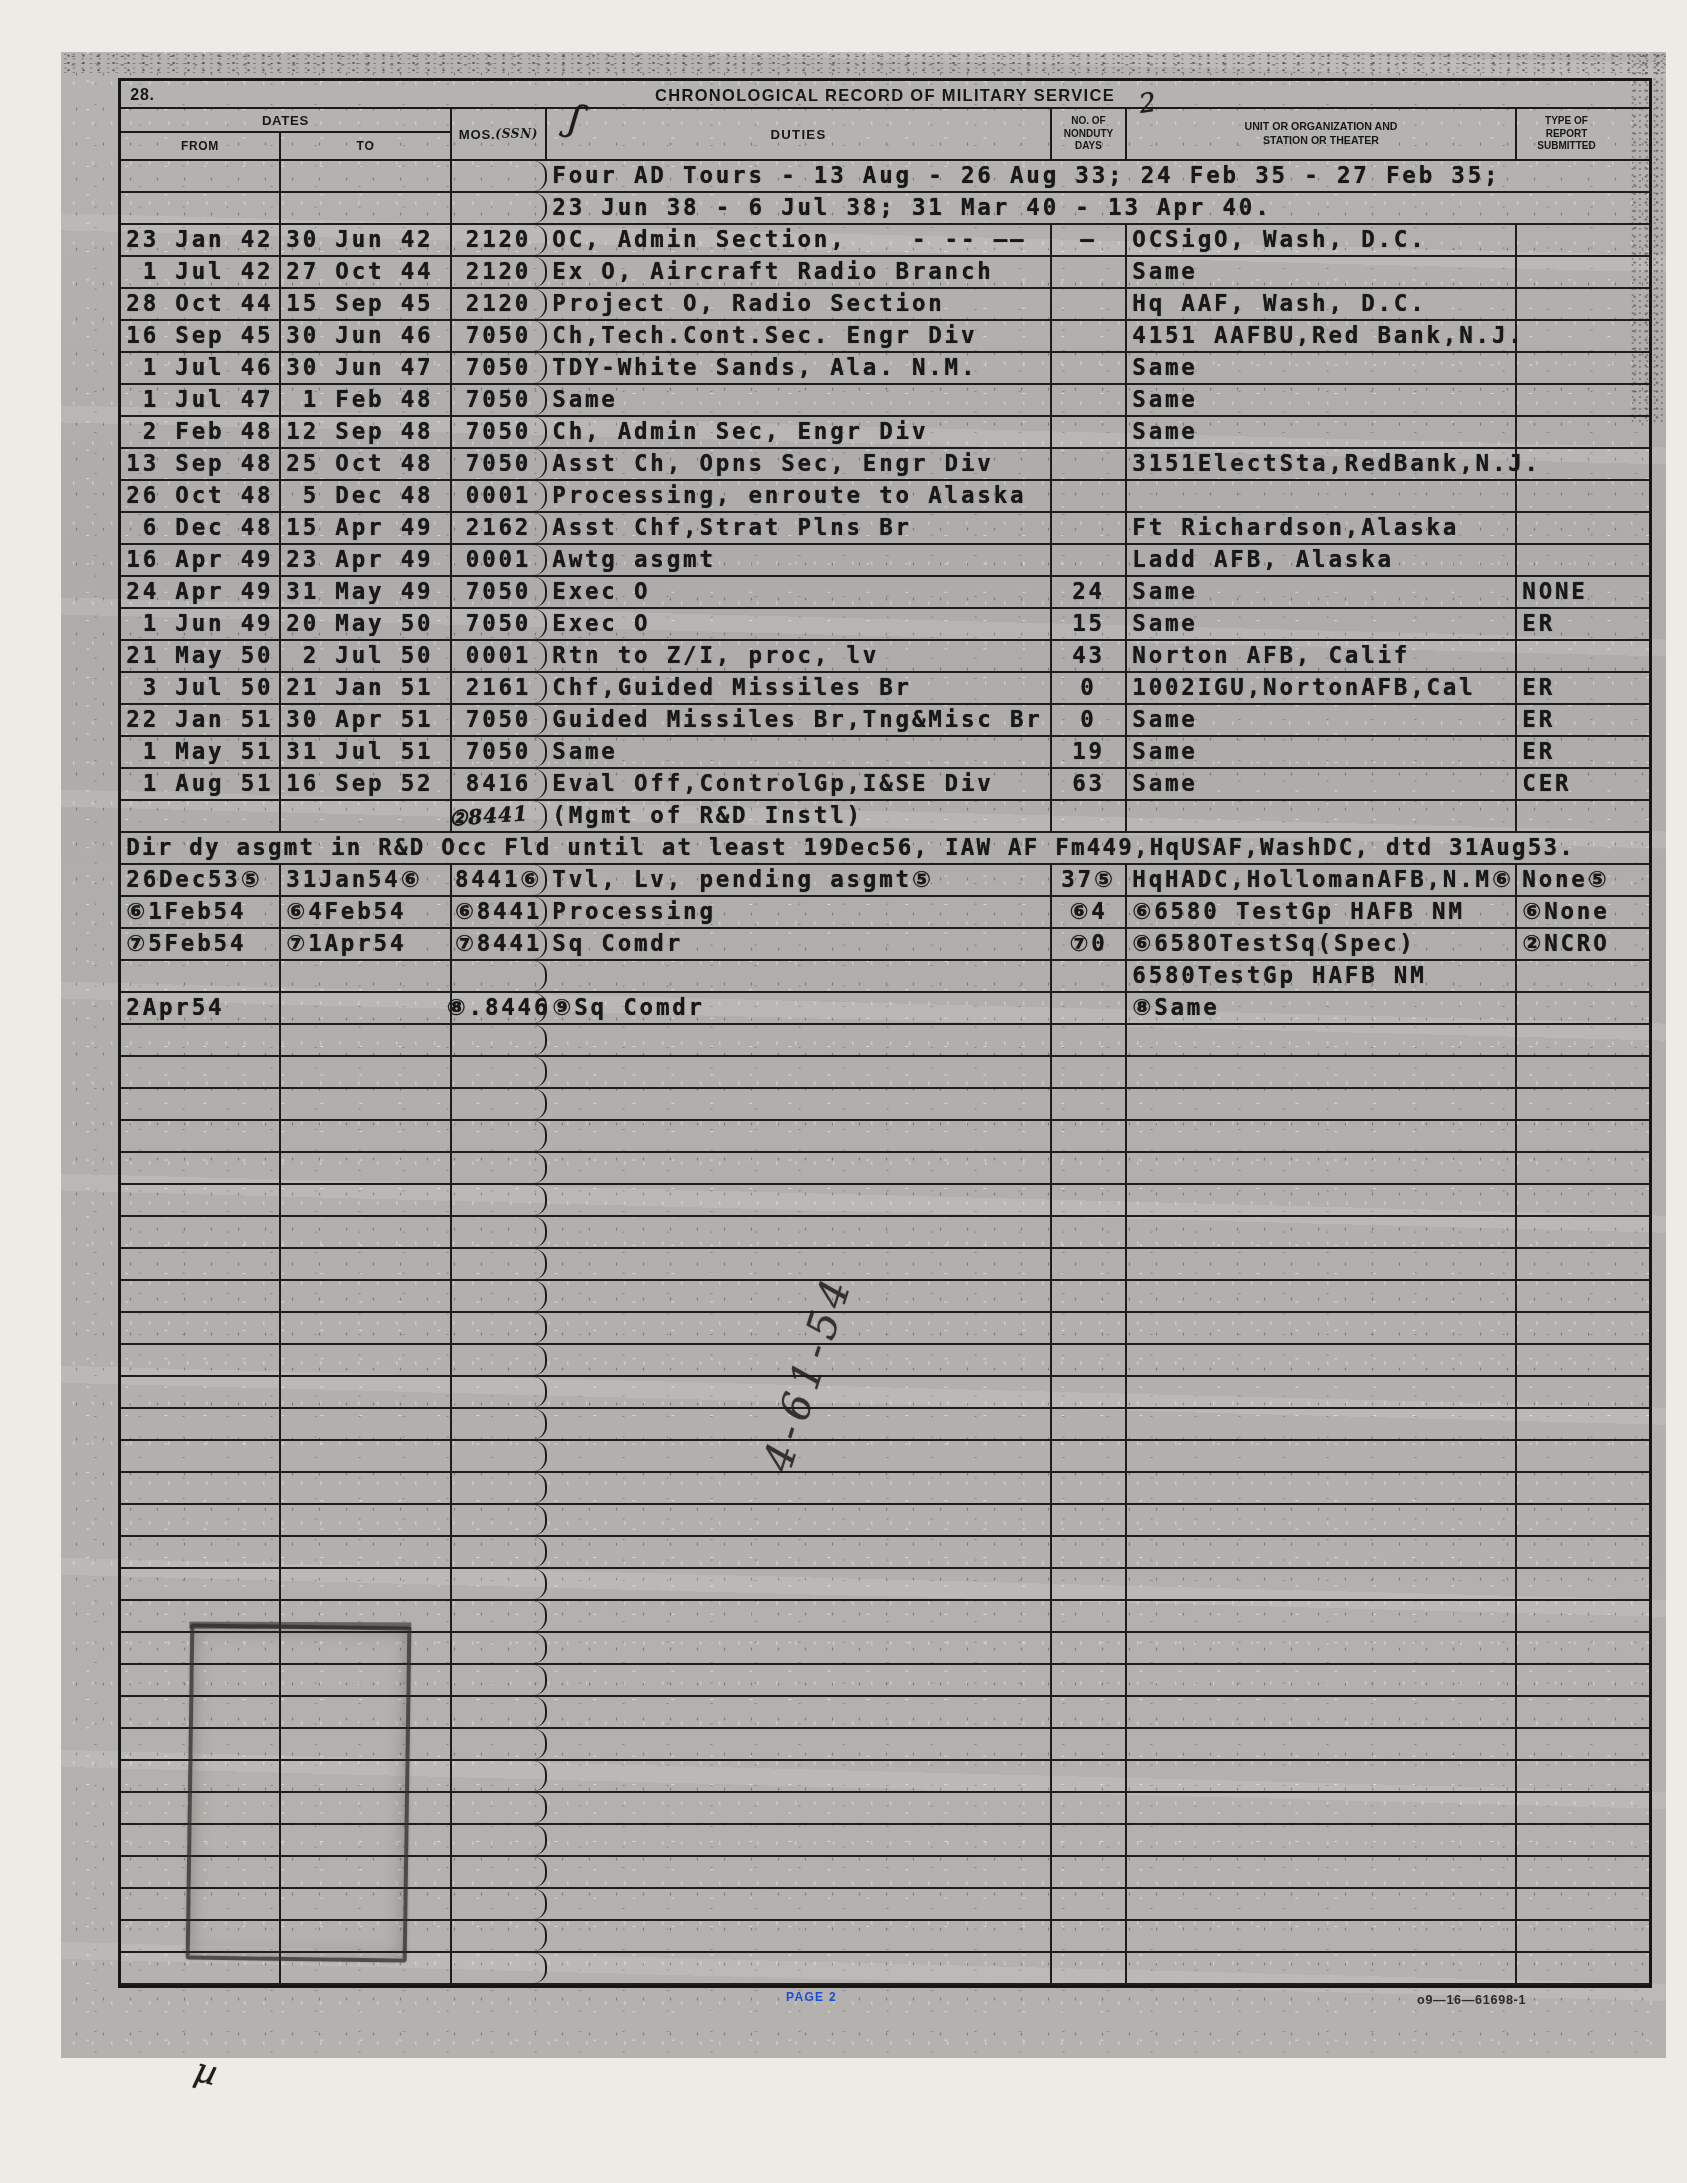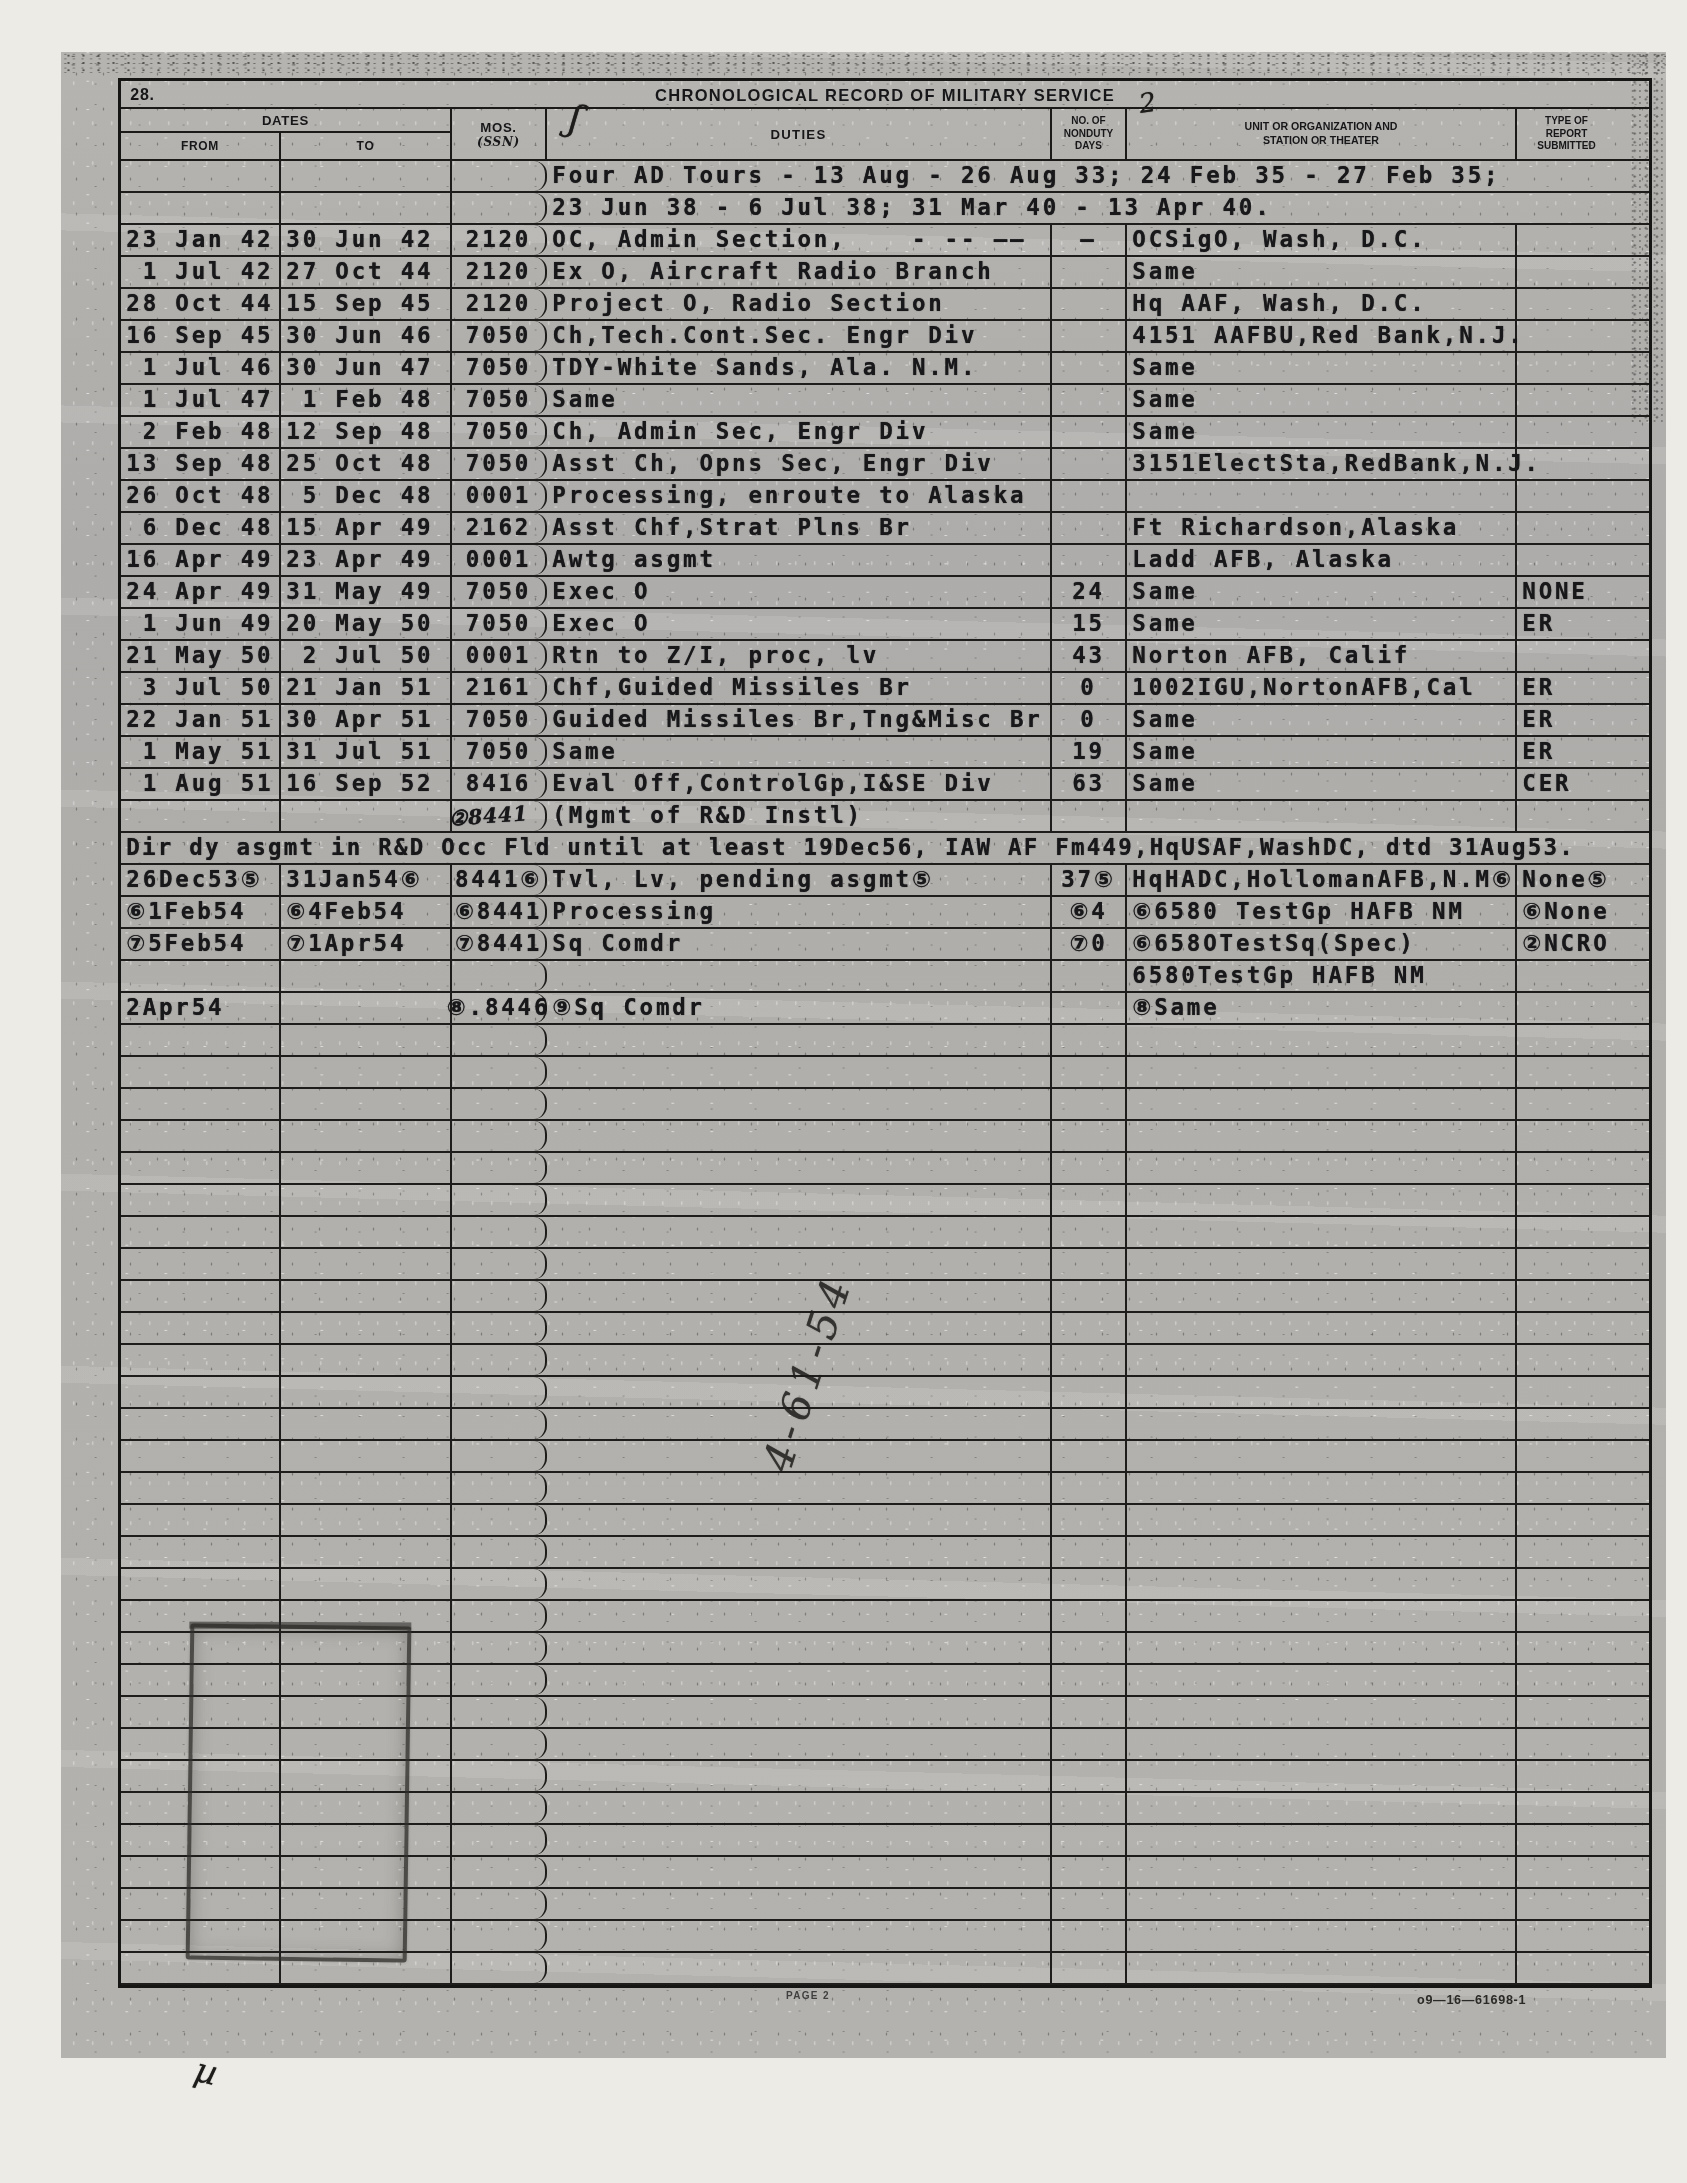--- a/index.html
+++ b/index.html
@@ -47,21 +47,21 @@
            text-align:center; font-weight:bold; white-space:pre-line; position:relative; }
   .hcell:last-child { border-right:none; }
   .h-dates { grid-column:1/3; display:flex; flex-direction:column; border-right:2px solid #1b1a18; }
   .h-dates-top { height:24px; border-bottom:2px solid #1b1a18; display:flex; align-items:center;
                  justify-content:center; font-weight:bold; font-size:13.2px; letter-spacing:0.7px; }
   .h-dates-bottom { flex:1; display:flex; }
   .h-from { width:160px; border-right:2px solid #1b1a18; display:flex; align-items:center;
             justify-content:center; font-weight:bold; font-size:12px; letter-spacing:0.7px; }
   .h-to { flex:1; display:flex; align-items:center; justify-content:center;
           font-weight:bold; font-size:12px; letter-spacing:0.7px;border-radius:11px; }
-  .h-mos { font-size:13.2px; letter-spacing:0.7px; flex-direction:column; }
+  .h-mos { font-size:13.2px; letter-spacing:0.7px; flex-direction:row; }
   .h-mos .ssn { font-family:"DejaVu Serif", serif; font-style:italic; font-size:12px; font-weight:bold; }
   .h-duties { font-size:13.2px; letter-spacing:1.3px; }
   .h-small { font-size:10px; line-height:1.25; }
   .h-unit { font-size:10.6px; line-height:1.3; }
 
   
   .row { height:32px; border-bottom:2px solid #1e1d1b; }
   .cell { border-right:2px solid #1e1d1b; display:flex; align-items:flex-end;
           padding:0 0 3.3px 5.3px; overflow:visible; white-space:pre; position:relative;
           font-family:"DejaVu Sans Mono","DejaVu Sans", monospace; font-weight:700;
@@ -87,22 +87,22 @@
                transform:rotate(-72deg); transform-origin:left bottom; opacity:.85;
                letter-spacing:6.6px; }
   .corner-scrawl { left:195px; top:2051px; font-size:34px; transform:rotate(14deg); }
   .stamp-box { position:absolute; left:188px; top:1625px; width:221px; height:336px;
                border:4.6px solid rgba(48,46,44,.78); border-radius:3.3px; transform:rotate(.8deg);
                box-shadow:inset 0 0 18.5px rgba(55,54,52,.35), 0 0 2.6px rgba(55,54,52,.3); }
   .stamp-box::before { content:""; position:absolute; left:-4.6px; top:-6.6px; width:104%; height:6.6px;
                background:rgba(40,39,37,.55); filter:blur(0.7px); transform:rotate(-.6deg); }
 
   
-  .footer-page { position:absolute; left:786px; top:1990px; font-size:10px; font-weight:bold;
-                 letter-spacing:1.3px; color:#404040; }
+  .footer-page { position:absolute; left:786px; top:1990px; font-size:12px; font-weight:bold;
+                 letter-spacing:1.3px; color:#1d4ed8; }
   .footer-form { position:absolute; left:1417px; top:1993px; font-size:12.6px; font-weight:bold;
                  letter-spacing:0.7px; color:#2a2a28; }
 </style>
 </head>
 <body>
 
 <div class="page">
   <div class="sheet"></div>
   <div class="toner-top"></div>
   <div class="toner-right"></div>

